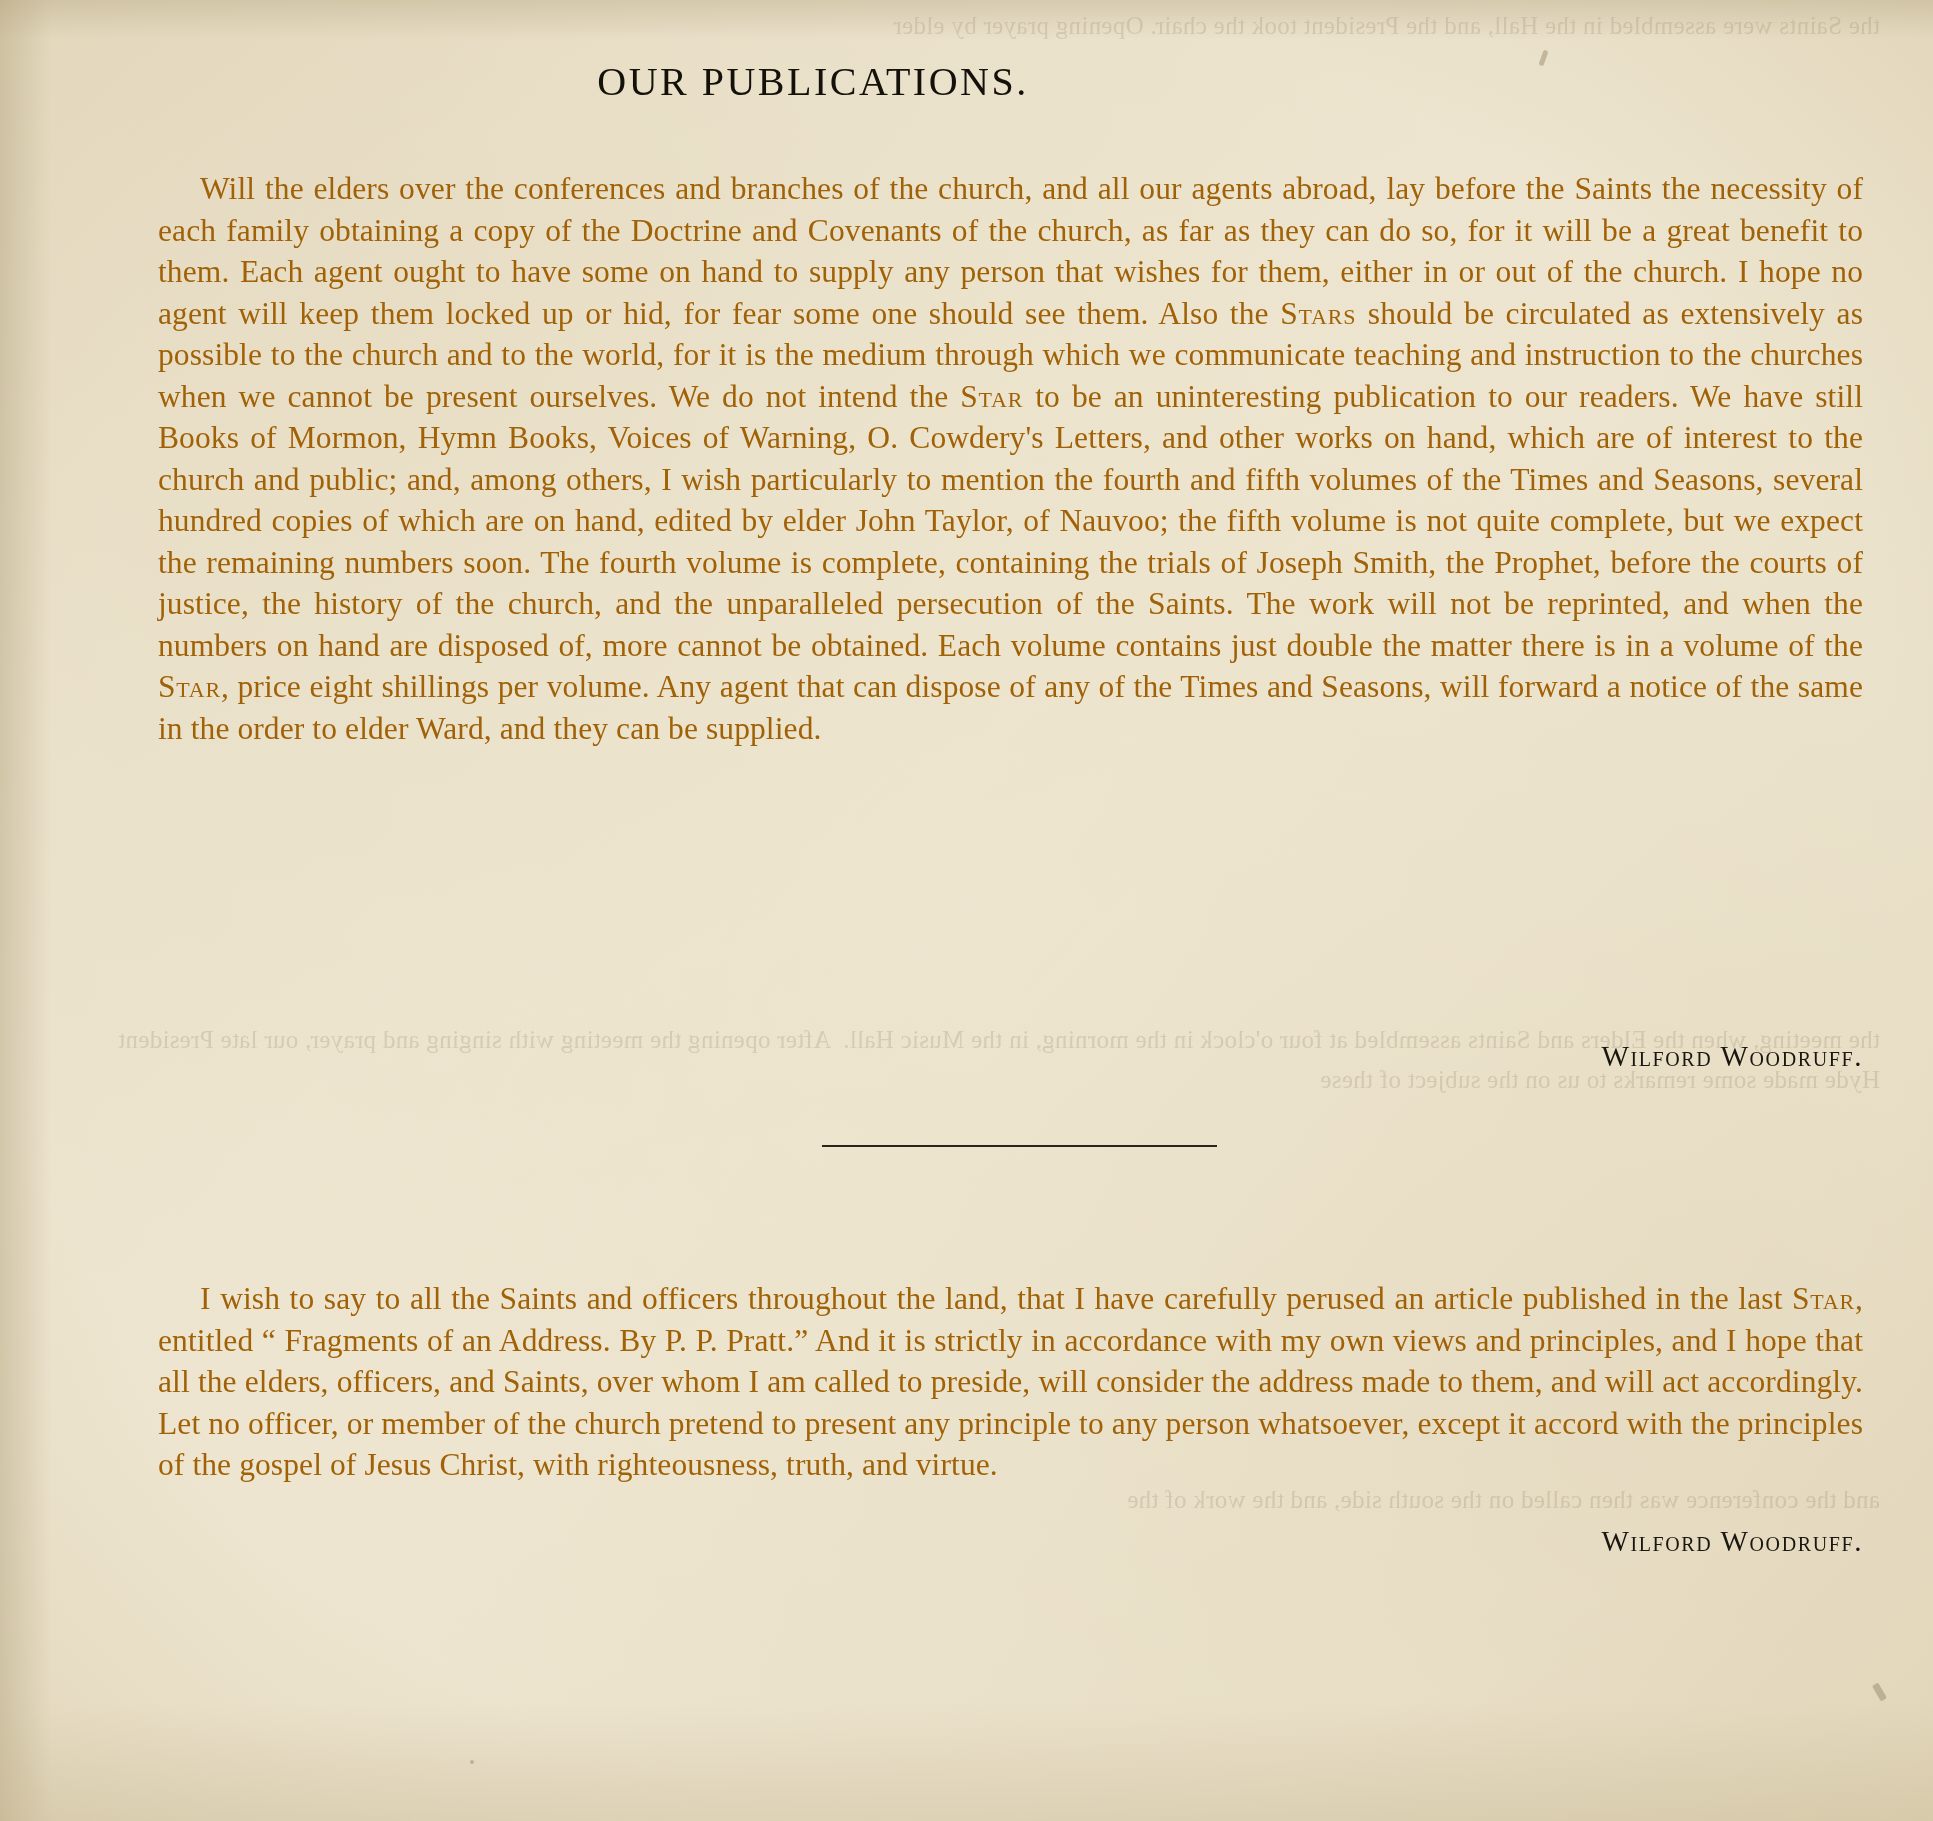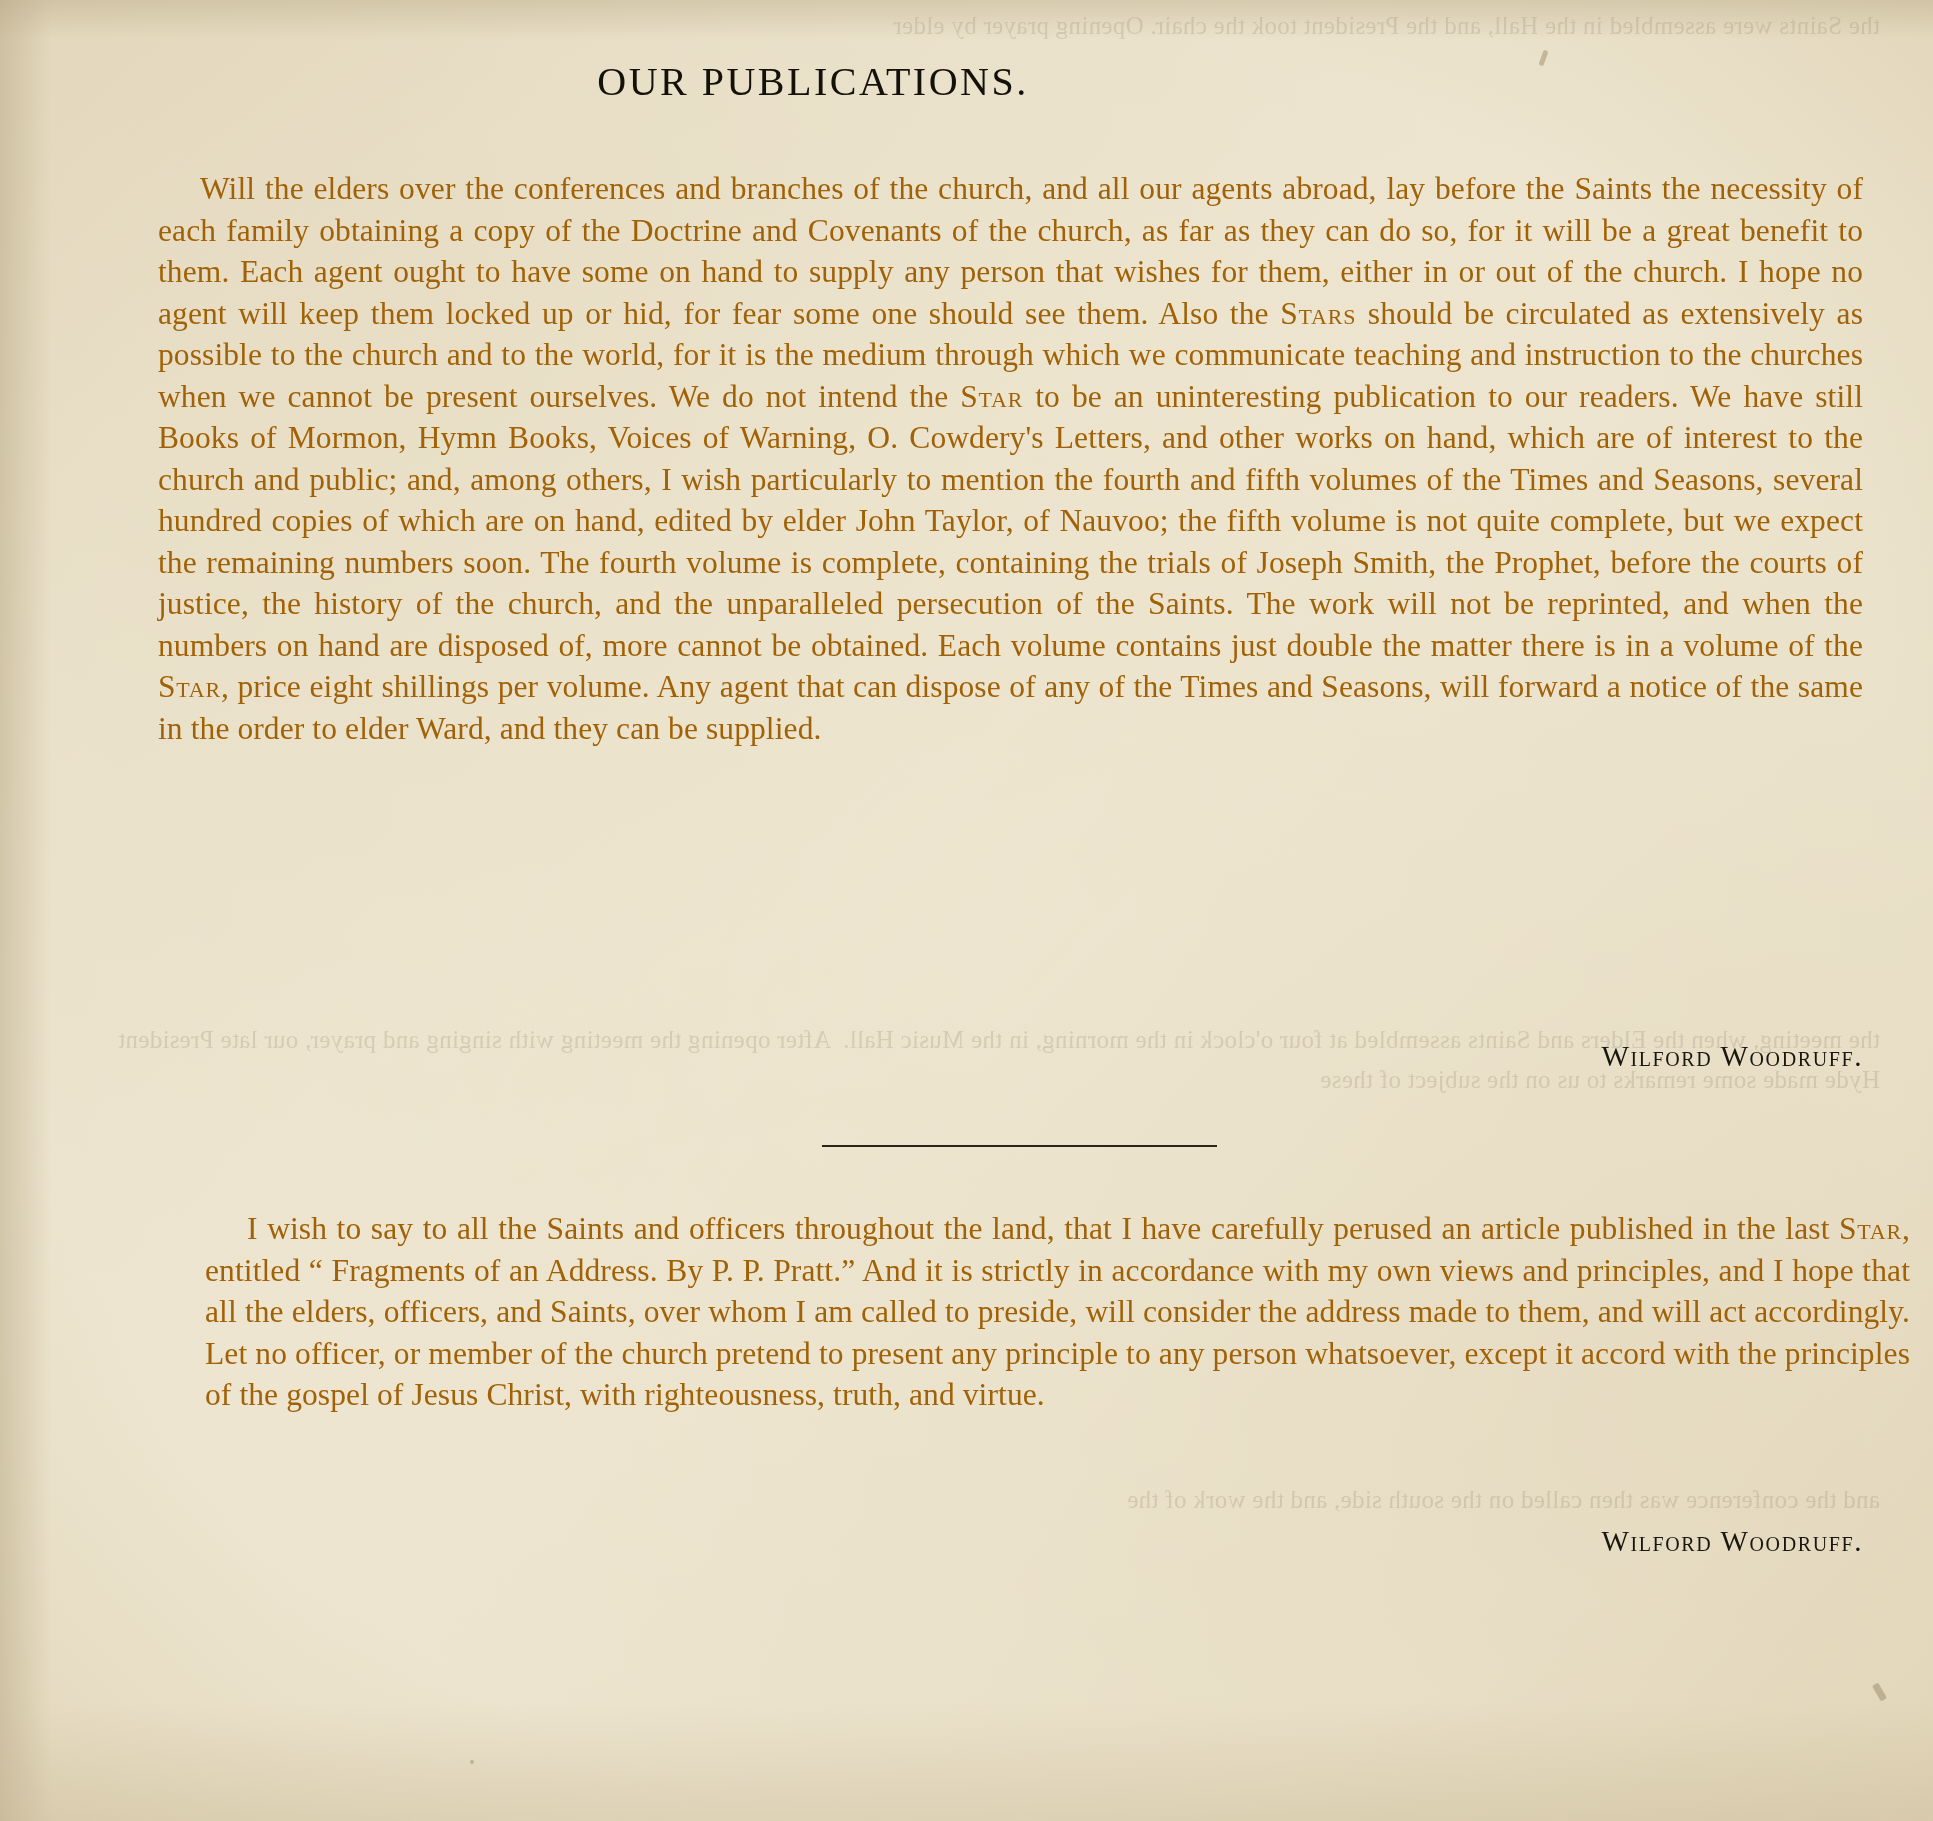--- a/index.html
+++ b/index.html
@@ -80,21 +80,21 @@
   }
   .body-text .indent { display: inline-block; width: 42px; }
 
   .sc {
     font-variant: small-caps;
     font-size: 1em;
     letter-spacing: 0.8px;
   }
 
   .para1 { top: 168px; }
-  .para2 { top: 1208px; margin-left: 47px; }
+  .para2 { top: 1278px; }
 
   .signature {
     text-align: right;
     font-variant: small-caps;
     font-size: 29px;
     letter-spacing: 1.6px;
     padding-right: 18px;
   }
   .sig1 { position: absolute; top: 1040px; left: 158px; width: 1705px; }
   .sig2 { position: absolute; top: 1525px; left: 158px; width: 1705px; }

